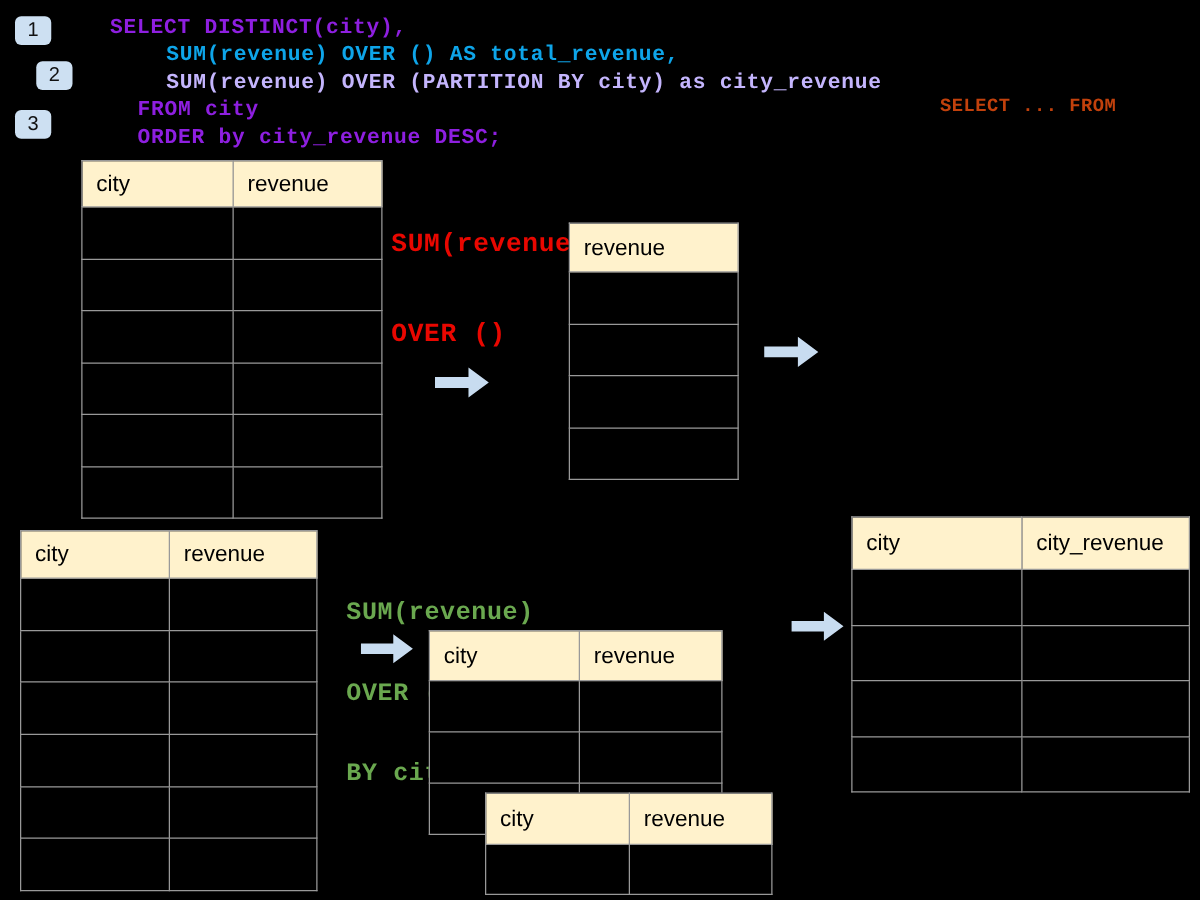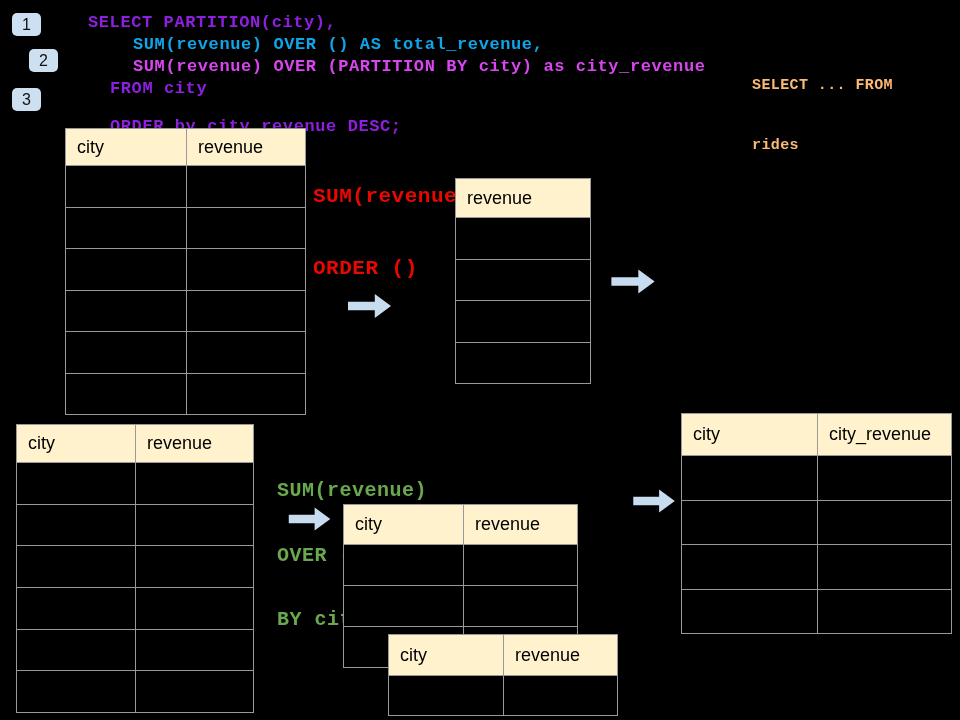--- a/index.html
+++ b/index.html
@@ -18,31 +18,31 @@
   #badge3{left:12px;top:88px}
 
   
   .code-line{
     position:absolute;white-space:pre;
     font:700 17px/22px "Liberation Mono","DejaVu Sans Mono",monospace;
     letter-spacing:.6px;
   }
   .c-purple{color:#8E1FE0}
   .c-red{color:#0ea5e9}
-  .c-green{color:#d946ef}
+  .c-green{color:#c4b5fd}
   #sql-l1{left:88px;top:12px}
   #sql-l2{left:133px;top:34px}
   #sql-l3{left:133px;top:56px}
   #sql-l4{left:110px;top:78px}
-  #sql-l5{left:110px;top:116px}
+  #sql-l5{left:110px;top:100px}
 
   #side-note{
     position:absolute;left:752px;top:36px;white-space:pre;
     font:700 15px/20px "Liberation Mono","DejaVu Sans Mono",monospace;
-    letter-spacing:.4px;color:#fdba74;
+    letter-spacing:.4px;color:#c2410c;text-align:right;
   }
 
   
   #total-label{
     position:absolute;left:313px;top:137px;white-space:pre;
     font:700 21px/24px "Liberation Mono","DejaVu Sans Mono",monospace;
     letter-spacing:.5px;color:#E90700;
   }
   #partition-label{
     position:absolute;left:277px;top:437px;white-space:pre;
@@ -84,34 +84,33 @@
   #arrow3{left:287px;top:507px}
   #arrow4{left:632px;top:489px}
 </style>
 </head>
 <body>
 
 <div class="badge" id="badge1">1</div>
 <div class="badge" id="badge2">2</div>
 <div class="badge" id="badge3">3</div>
 
-<div class="code-line c-purple" id="sql-l1">SELECT PARTITION(city),</div>
+<div class="code-line c-purple" id="sql-l1">SELECT DISTINCT(city),</div>
 <div class="code-line c-red" id="sql-l2">SUM(revenue) OVER () AS total_revenue,</div>
 <div class="code-line c-green" id="sql-l3">SUM(revenue) OVER (PARTITION BY city) as city_revenue</div>
 <div class="code-line c-purple" id="sql-l4">FROM city</div>
 <div class="code-line c-purple" id="sql-l5">ORDER by city_revenue DESC;</div>
 
 <div id="side-note">
   <div>SELECT ... FROM</div>
-  <div>rides</div>
 </div>
 
 <div id="total-label">
   <div>SUM(revenue)</div>
-  <div>ORDER ()</div>
+  <div>OVER ()</div>
 </div>
 
 <div id="partition-label">
   <div>SUM(revenue)</div>
   <div>OVER (PARTITION</div>
   <div>BY city)</div>
 </div>
 
 <table class="tbl" id="tableA">
   <colgroup>

